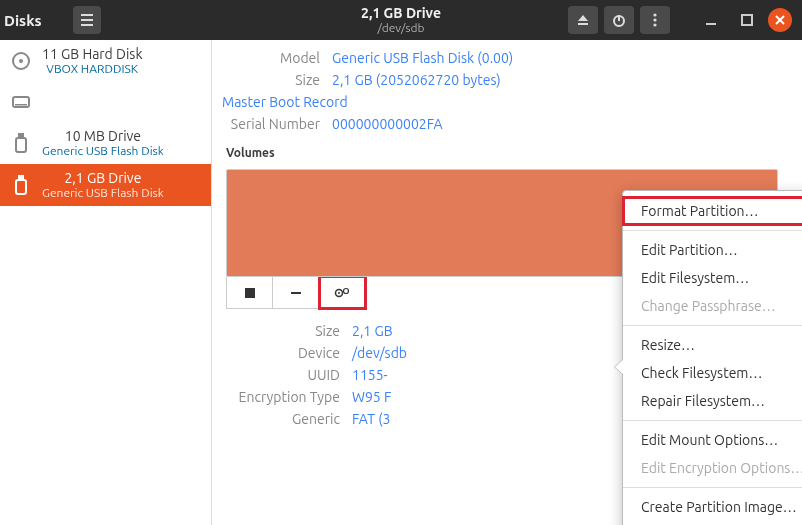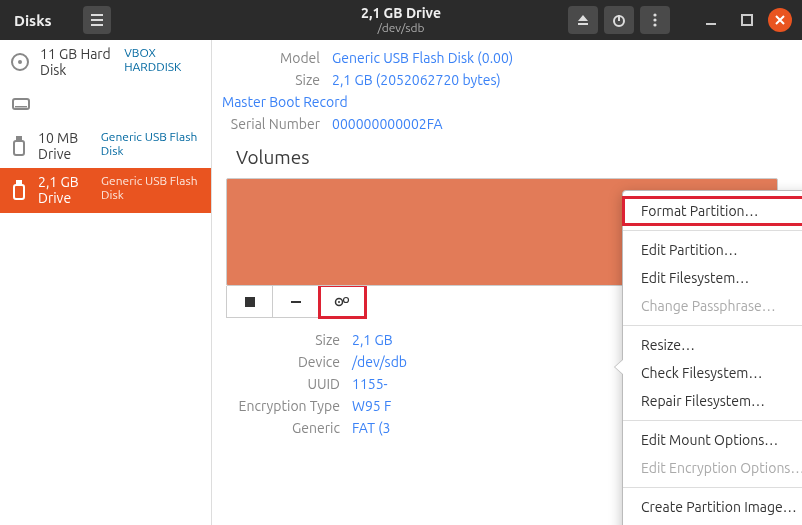--- a/index.html
+++ b/index.html
@@ -1,44 +1,44 @@
 <!DOCTYPE html>
 <html><head>
 <meta charset="utf-8">
 <style>
   * { box-sizing: border-box; margin: 0; padding: 0; }
   body { font-family: Ubuntu, "Segoe UI", sans-serif; font-size: 14px; background: #fff; color: #3c3c3c; width: 802px; height: 525px; overflow: hidden; }
   .titlebar { height: 40px; background: #2b2b2b; color: #eee; display: flex; align-items: center; position: relative; }
-  .tb-left { display: flex; align-items: center; gap: 1px; padding-left: 14px; }
+  .tb-left { display: flex; align-items: center; gap: 1px; padding-left: 4px; }
   .app-title { font-weight: bold; font-size: 15px; }
   .hamburger { width: 28px; height: 28px; background: #4a4a4a; border-radius: 4px; display: flex; align-items: center; justify-content: center; cursor: pointer; margin-left:30px;}
   .hamburger svg { width: 14px; height: 14px; }
   .tb-center { position: absolute; left: 50%; transform: translateX(-50%); text-align: center; line-height: 1.15; }
   .tb-center .drive-title { font-weight: bold; font-size: 14px; color: #f0f0f0; }
   .tb-center .drive-sub { font-size: 12px; color: #aaa; }
   .tb-right { margin-left: auto; display: flex; align-items: center; gap: 6px; padding-right: 10px; }
   .tb-btn { width: 30px; height: 28px; background: #4a4a4a; border-radius: 4px; display: flex; align-items: center; justify-content: center; cursor: pointer; color:#ddd; }
   .tb-btn.plain { background: transparent; }
   .close-btn { width: 24px; height: 24px; border-radius: 50%; background: #e95420; display:flex;align-items:center;justify-content:center;cursor:pointer; }
   .close-btn svg { width:10px;height:10px; }
   .main { display: flex; height: calc(525px - 40px); }
   .sidebar { width: 212px; border-right: 1px solid #ddd; background: #fff; overflow:hidden; }
   .sb-item { display: flex; align-items: center; gap: 10px; padding: 6px 10px; cursor: pointer; }
   .sb-item.selected { background: #e95420; color: #fff; }
   .sb-icon { width: 22px; height: 28px; display:flex;align-items:center;justify-content:center; color:#888; }
   .sb-item.selected .sb-icon { color: #fff; }
-  .sb-text { display:flex; flex-direction:row; line-height:1.15; }
+  .sb-text { display:flex; flex-direction:column; line-height:1.15;align-items:center; }
   .sb-text .t1 { font-size: 14px; }
   .sb-text .t2 { font-size: 12px; color:#0369a1; }
   .sb-item.selected .sb-text .t2 { color: #fce7de; }
   .content { flex:1; padding: 10px 20px 10px 10px; position:relative; }
   .kv { display:flex; margin-bottom:6px; }
   .kv .k { width: 110px; text-align:right; color:#888; padding-right:12px; font-size:14px; }
   .kv .v { color:#3b82f6; font-size:14px; }
-  .volumes-header { font-weight:normal; margin: 14px 0 10px 14px; font-size:19px; }
+  .volumes-header { font-weight:bold; margin: 14px 0 10px 4px; font-size:12px; }
   .volumes-box { position:relative; margin-left:4px; margin-right:4px; }
   .vol-rect { height: 108px; background:#e27b58; border:1px solid #ccc; border-radius:2px; position:relative; }
   .vol-nav { position:absolute; right:6px; top:50%; transform:translateY(-50%); width:0;height:0;border-left:10px solid #222;border-top:7px solid transparent;border-bottom:7px solid transparent; cursor:pointer; }
   .vol-toolbar { display:flex; border:1px solid #ccc; border-top:none; width:140px; height:32px; }
   .vol-tbtn { flex:1; display:flex;align-items:center;justify-content:center; border-right:1px solid #ccc; cursor:pointer; background:#fff; }
   .vol-tbtn:last-child { border-right:none; }
   .gear-hl { outline:3px solid #d23; outline-offset:-1px; }
   .detail { margin-top: 14px; }
   .detail .kv .k { width: 130px; }
   .popup { position:absolute; left:410px; top:150px; width:226px; background:#fff; border:1px solid #bbb; box-shadow:0 4px 14px rgba(0,0,0,0.25); border-radius:4px; padding:6px 0; z-index:10; }

